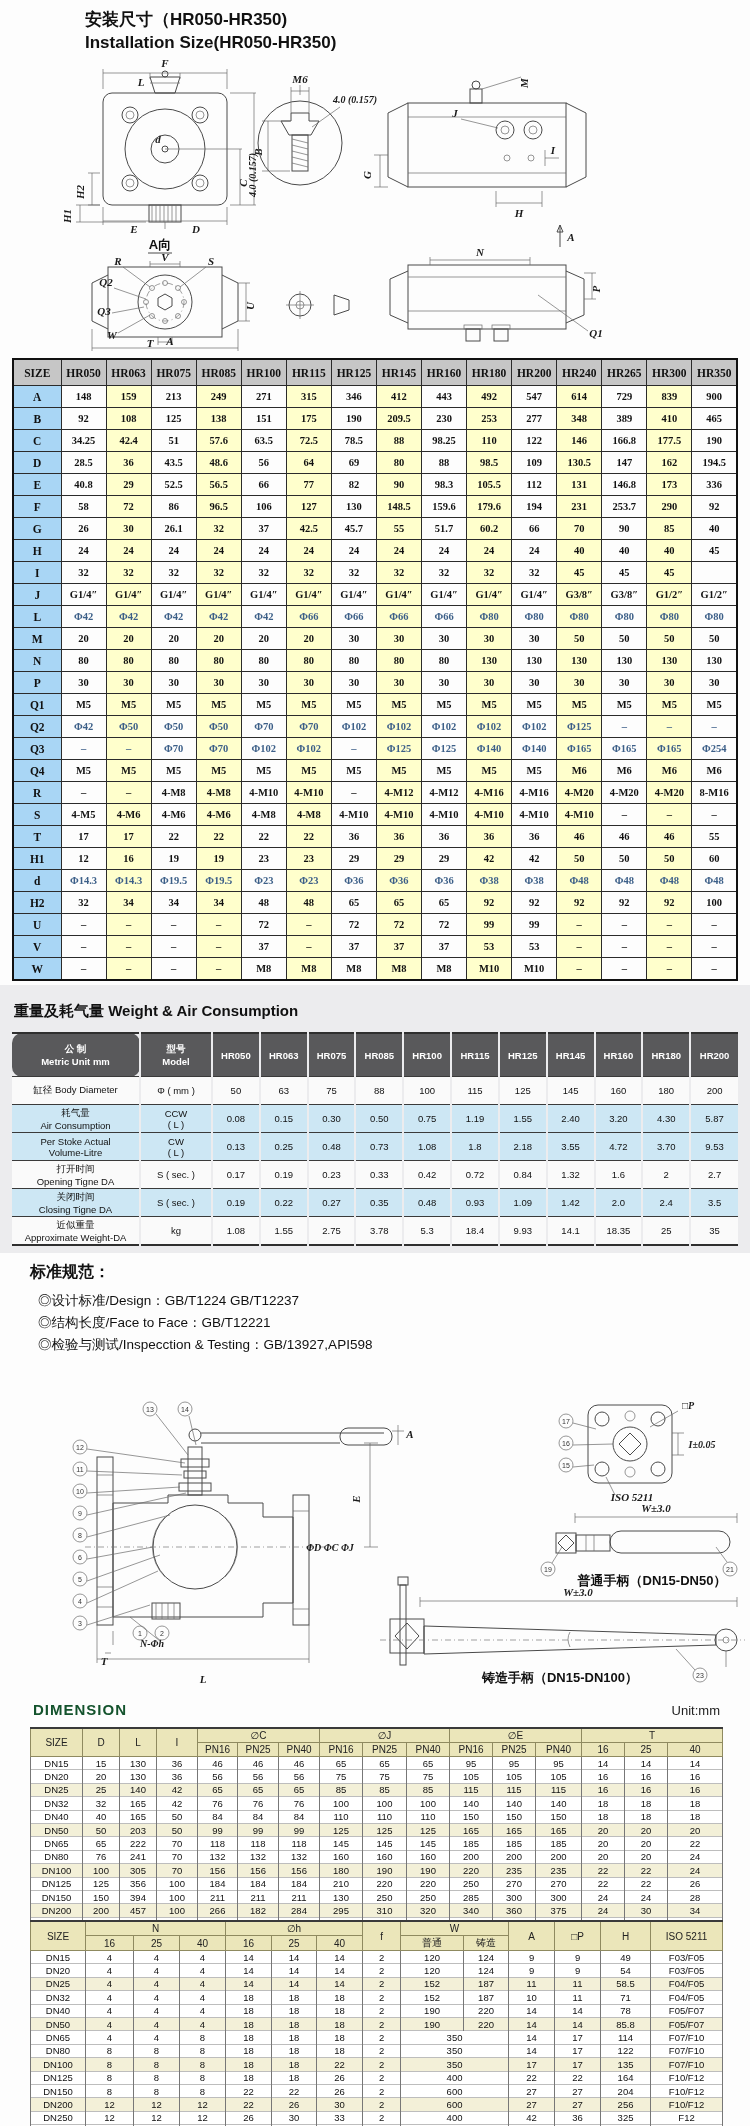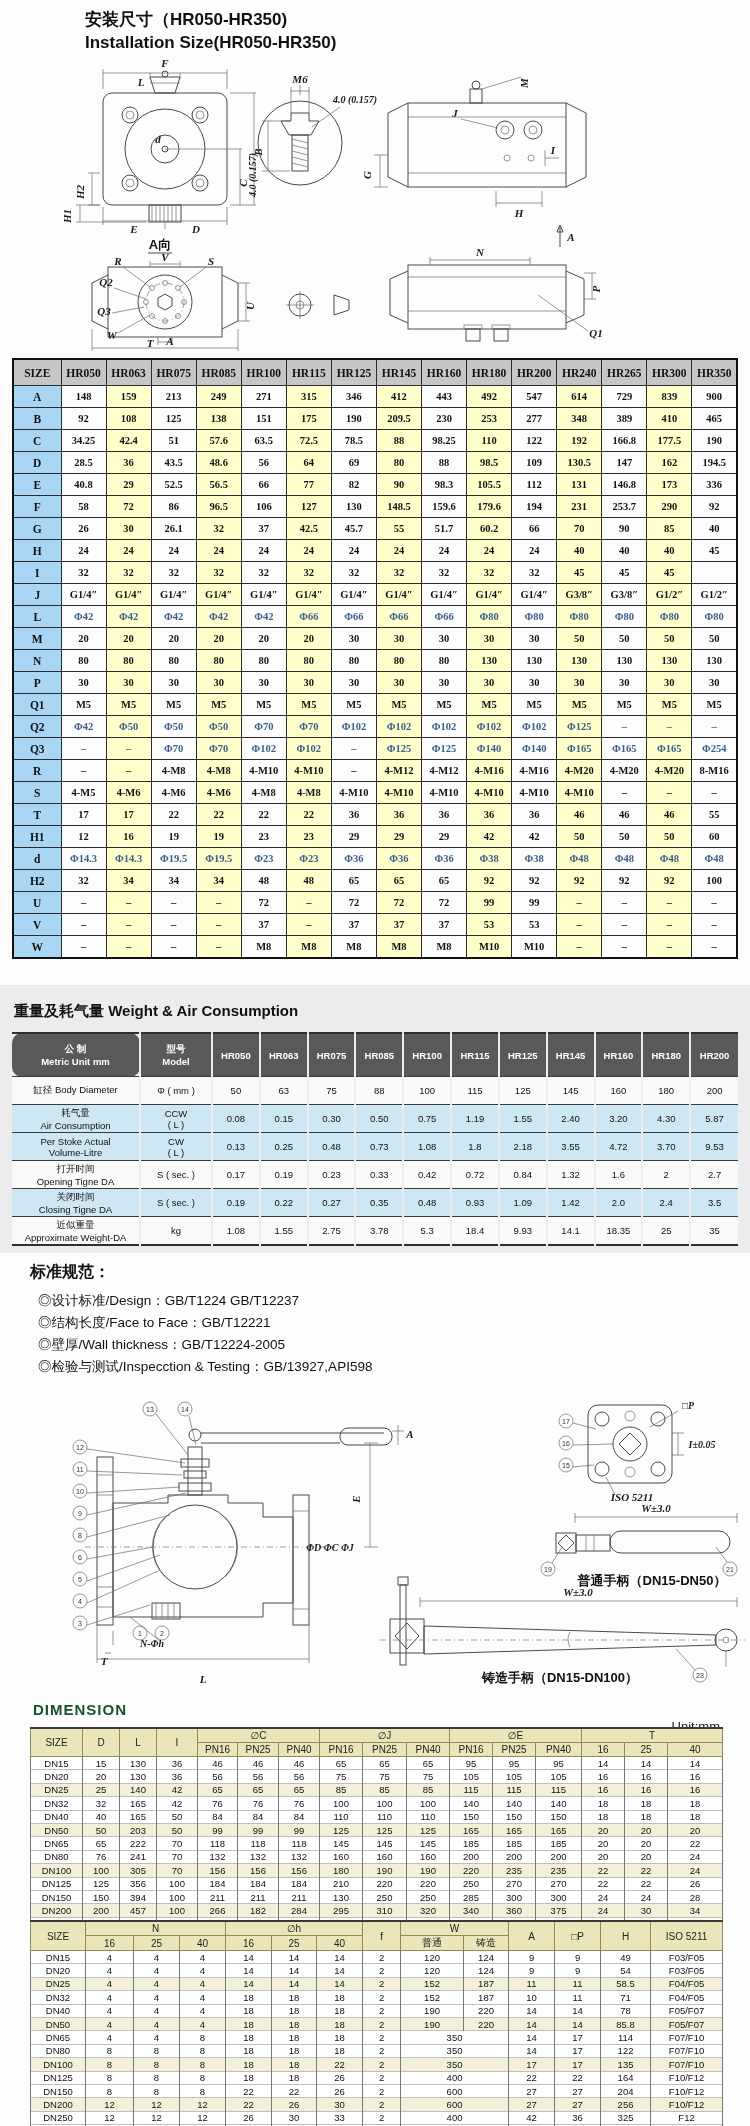--- a/index.html
+++ b/index.html
@@ -37,21 +37,21 @@
   .wtab th:first-child{border-left:none;border-radius:10px;}
   .wtab td{font-size:9.5px;text-align:center;height:27px;border-left:2px solid #ececee;
         border-top:1.5px solid #3a3a3a;background:#fafafa;padding:0;}
   .wtab td:first-child{border-left:none;}
   .wtab tr.blue td{background:#cde7f4;}
   
   .stitle{top:1262px;left:30px;font-size:16px;font-weight:bold;}
   .slist{top:1290px;left:38px;font-size:13.5px;line-height:22px;}
   
   .dtitle{top:1701px;left:33px;font-size:15px;font-weight:bold;letter-spacing:1px;color:#14532d;}
-  .dunit{top:1703px;left:600px;width:120px;text-align:right;font-size:13px;color:#222;margin-top:16px;}
+  .dunit{top:1703px;left:600px;width:120px;text-align:right;font-size:13px;color:#222;}
   .dim{left:30px;width:692px;border-top:2px solid #3a3a3a;border-bottom:2px solid #3a3a3a;
        font-size:9.5px;}
   .dim th{background:#ebe6ba;border:1px solid #8f8a60;font-weight:normal;font-size:10px;
        height:13px;padding:0;color:#222;}
   .dim td{border-left:1px solid #777;border-right:1px solid #777;border-top:1px solid #bdbdbd;
        text-align:center;height:12.4px;padding:0;background:#fff;white-space:nowrap;}
   .dim tbody tr:nth-child(3n) td{background:#f3f0d8;}
   #dim1{top:1727px;} #dim2{top:1920px;}
 </style>
 </head>
@@ -261,21 +261,21 @@
         <td>42.4</td>
         <td>51</td>
         <td>57.6</td>
         <td>63.5</td>
         <td>72.5</td>
         <td>78.5</td>
         <td>88</td>
         <td>98.25</td>
         <td>110</td>
         <td>122</td>
-        <td>192</td>
+        <td>146</td>
         <td>166.8</td>
         <td>177.5</td>
         <td>190</td>
       </tr>
       <tr>
         <td>D</td>
         <td>28.5</td>
         <td>36</td>
         <td>43.5</td>
         <td>48.6</td>
@@ -519,20 +519,38 @@
         <td>Φ125</td>
         <td>Φ125</td>
         <td>Φ140</td>
         <td>Φ140</td>
         <td>Φ165</td>
         <td>Φ165</td>
         <td>Φ165</td>
         <td>Φ254</td>
       </tr>
       <tr>
+        <td>Q4</td>
+        <td>M5</td>
+        <td>M5</td>
+        <td>M5</td>
+        <td>M5</td>
+        <td>M5</td>
+        <td>M5</td>
+        <td>M5</td>
+        <td>M5</td>
+        <td>M5</td>
+        <td>M5</td>
+        <td>M5</td>
+        <td>M6</td>
+        <td>M6</td>
+        <td>M6</td>
+        <td>M6</td>
+      </tr>
+      <tr>
         <td>R</td>
         <td>–</td>
         <td>–</td>
         <td>4-M8</td>
         <td>4-M8</td>
         <td>4-M10</td>
         <td>4-M10</td>
         <td>–</td>
         <td>4-M12</td>
         <td>4-M12</td>
@@ -805,21 +823,20 @@
         <td>25</td>
         <td>35</td>
       </tr>
     </tbody>
 </table>
 
 <div class="abs stitle">标准规范：</div>
 <div class="abs slist">
   <div>◎设计标准/Design：GB/T1224  GB/T12237</div>
   <div>◎结构长度/Face to Face：GB/T12221</div>
-  <div>◎壁厚/Wall thickness：GB/T12224-2005</div>
   <div>◎检验与测试/Inspecction &amp; Testing：GB/13927,API598</div>
 </div>
 
 <svg class="abs" style="top:1395px;left:0" width="750" height="295" viewBox="0 0 750 295">
 
   <g>
     <rect class="ln" x="97" y="62" width="16" height="168"></rect>
     <path class="thin" d="M97,80 h16 M97,212 h16 M97,100 h16 M97,192 h16"></path>
     <rect class="ln" x="293" y="100" width="16" height="130"></rect>
     <path class="thin" d="M293,116 h16 M293,214 h16"></path>

